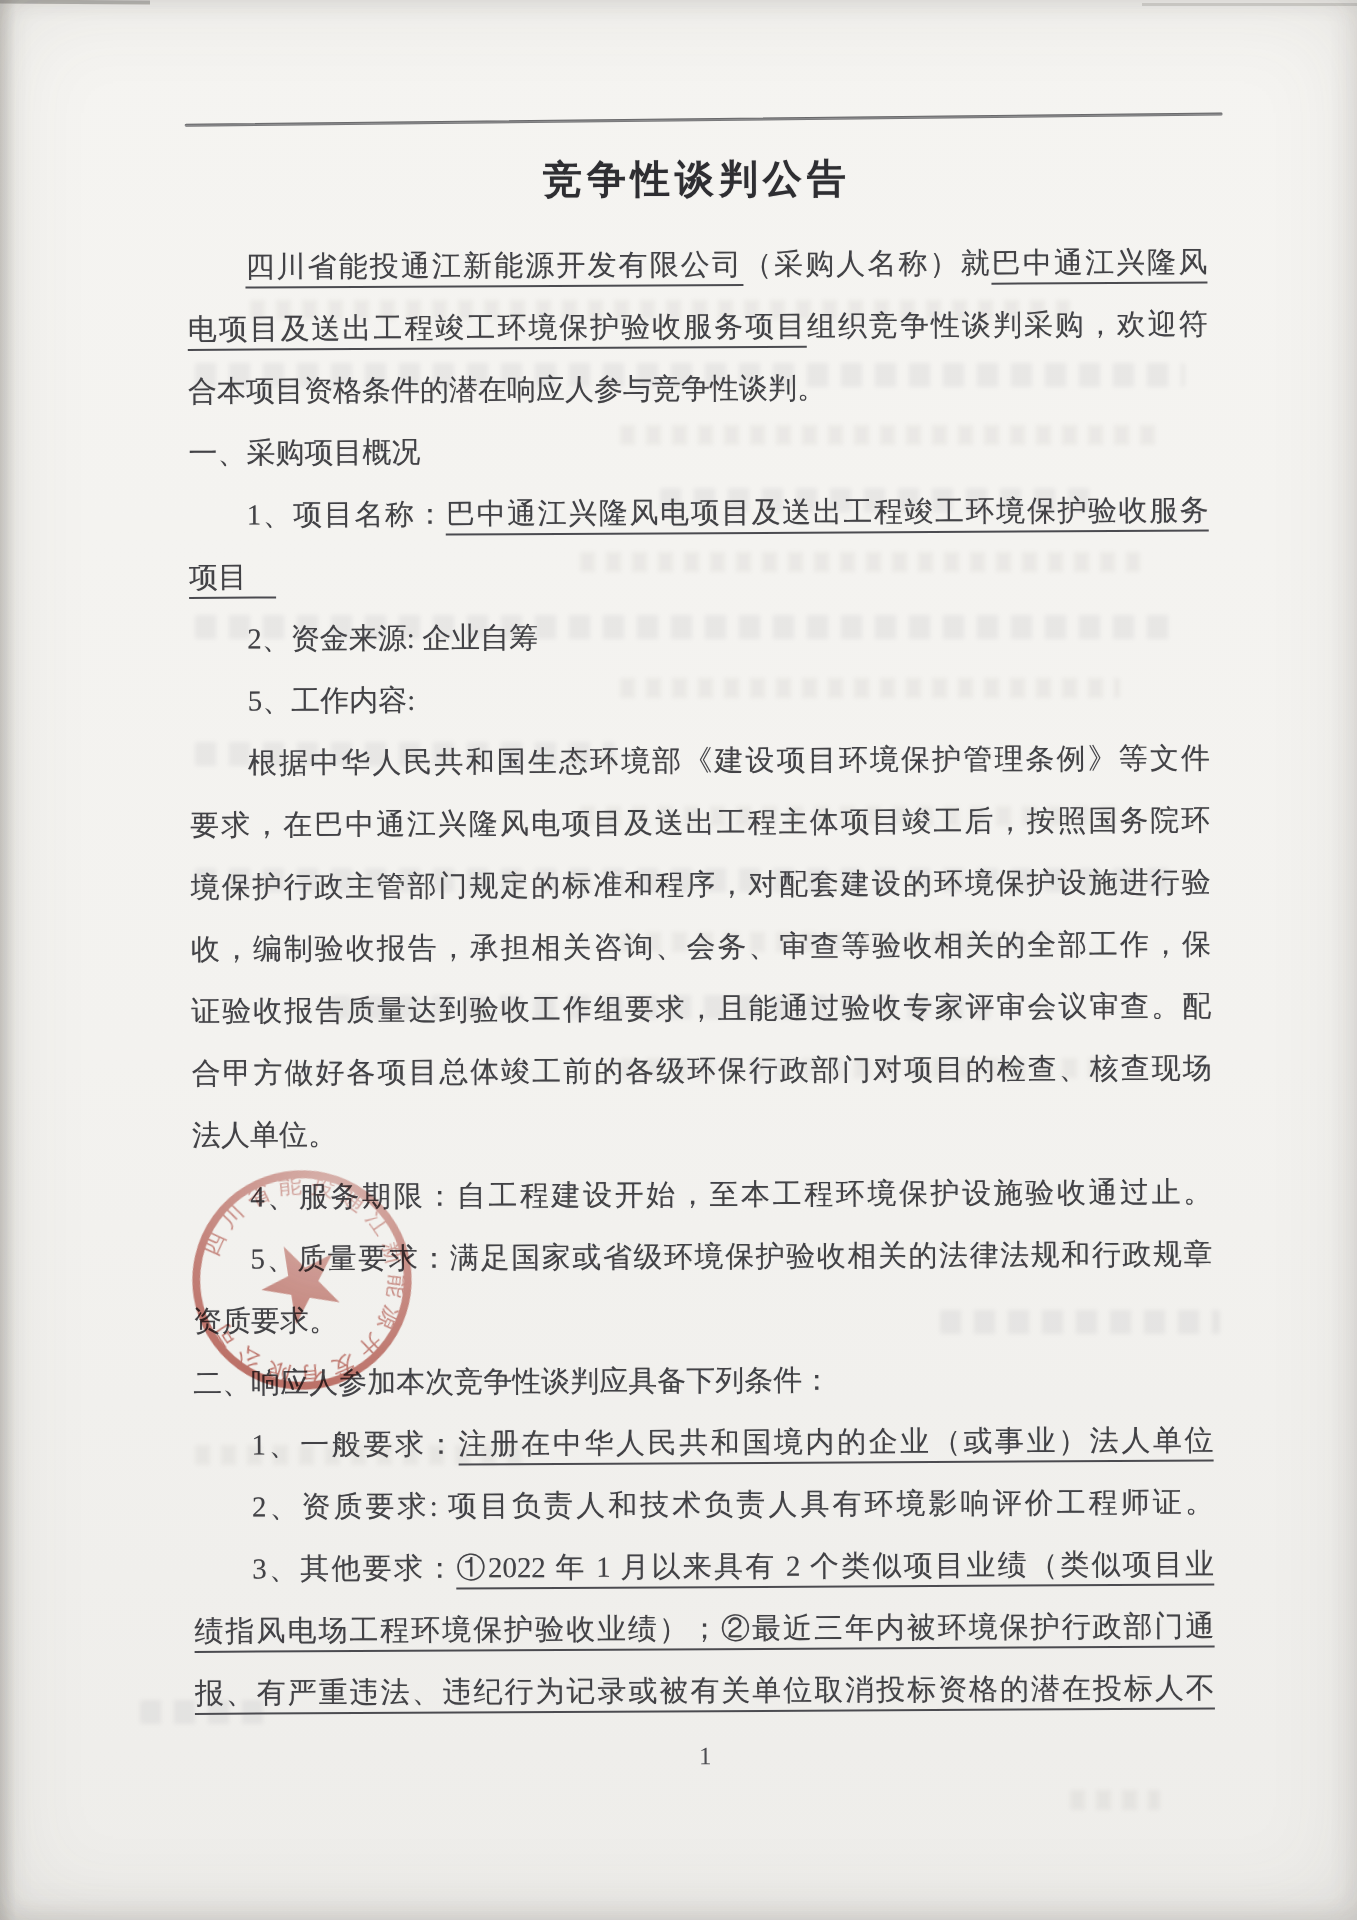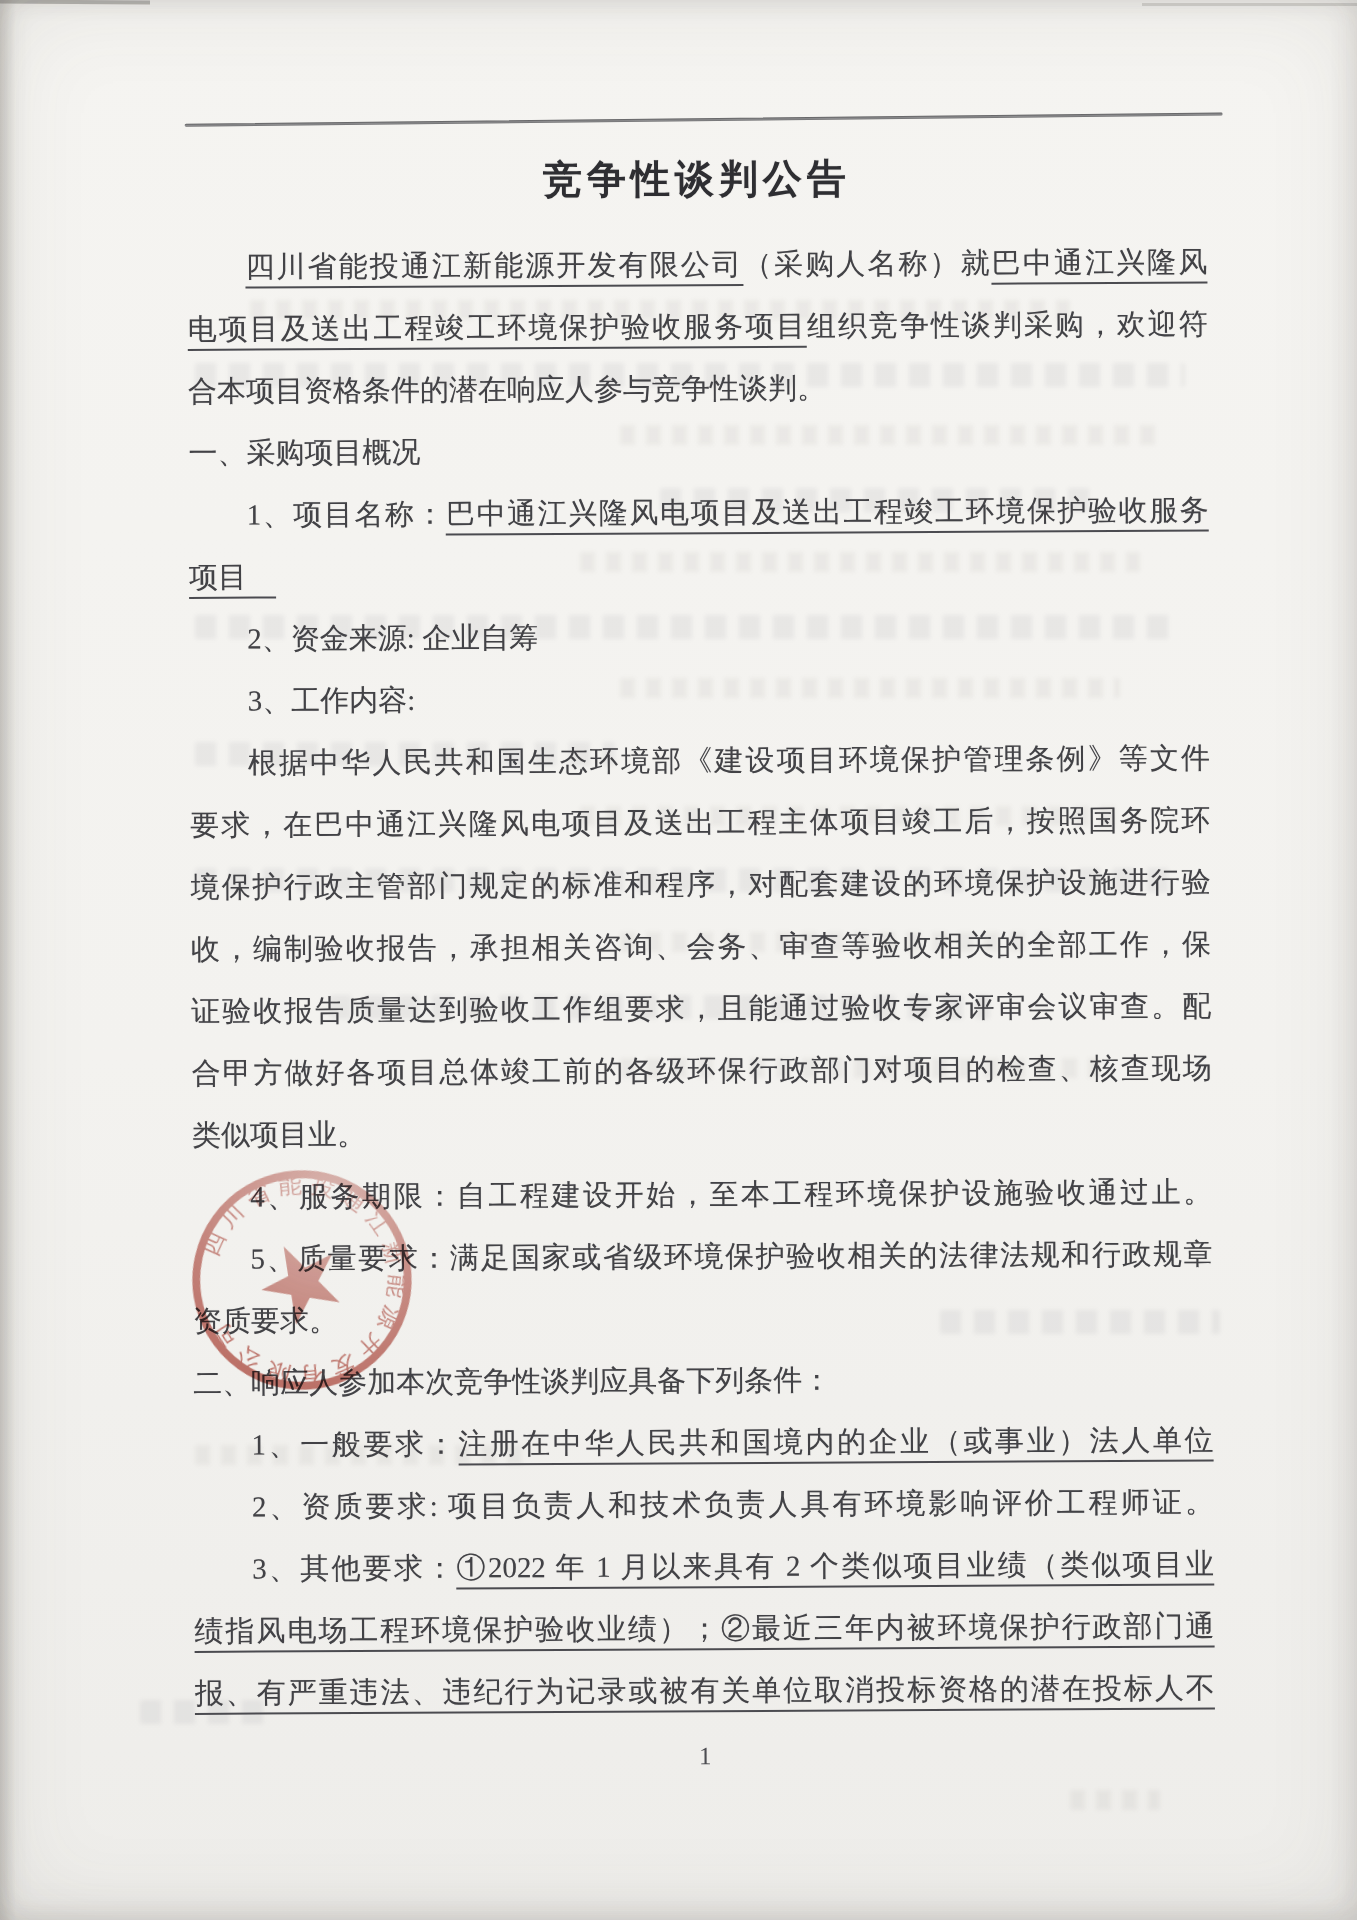--- a/index.html
+++ b/index.html
@@ -95,28 +95,28 @@
   <div class="rule"></div>
   <div class="title">竞争性谈判公告</div>
   <div class="doc-lines">
       <div class="line indent stretch"><span class="u">四川省能投通江新能源开发有限公司</span><span>（采购人名称）就</span><span class="u">巴中通江兴隆风</span></div>
       <div class="line stretch"><span class="u">电项目及送出工程竣工环境保护验收服务项目</span><span>组织竞争性谈判采购，欢迎符</span></div>
       <div class="line"><span>合本项目资格条件的潜在响应人参与竞争性谈判。</span></div>
       <div class="line"><span>一、采购项目概况</span></div>
       <div class="line indent stretch"><span>1、项目名称：</span><span class="u">巴中通江兴隆风电项目及送出工程竣工环境保护验收服务</span></div>
       <div class="line"><span class="u">项目　</span></div>
       <div class="line indent"><span>2、资金来源: 企业自筹</span></div>
-      <div class="line indent"><span>3、工作内容:</span></div>
+      <div class="line indent"><span>5、工作内容:</span></div>
       <div class="line indent stretch"><span>根据中华人民共和国生态环境部《建设项目环境保护管理条例》等文件</span></div>
       <div class="line stretch"><span>要求，在巴中通江兴隆风电项目及送出工程主体项目竣工后，按照国务院环</span></div>
       <div class="line stretch"><span>境保护行政主管部门规定的标准和程序，对配套建设的环境保护设施进行验</span></div>
       <div class="line stretch"><span>收，编制验收报告，承担相关咨询、会务、审查等验收相关的全部工作，保</span></div>
       <div class="line stretch"><span>证验收报告质量达到验收工作组要求，且能通过验收专家评审会议审查。配</span></div>
       <div class="line stretch"><span>合甲方做好各项目总体竣工前的各级环保行政部门对项目的检查、核查现场</span></div>
-      <div class="line"><span>类似项目业。</span></div>
+      <div class="line"><span>法人单位。</span></div>
       <div class="line indent stretch"><span>4、服务期限：自工程建设开始，至本工程环境保护设施验收通过止。</span></div>
       <div class="line indent stretch"><span>5、质量要求：满足国家或省级环境保护验收相关的法律法规和行政规章</span></div>
       <div class="line"><span>资质要求。</span></div>
       <div class="line"><span>二、响应人参加本次竞争性谈判应具备下列条件：</span></div>
       <div class="line indent stretch"><span>1、一般要求：</span><span class="u">注册在中华人民共和国境内的企业（或事业）法人单位</span></div>
       <div class="line indent stretch"><span>2、资质要求: 项目负责人和技术负责人具有环境影响评价工程师证。</span></div>
       <div class="line indent stretch"><span>3、其他要求：</span><span class="u">①2022 年 1 月以来具有 2 个类似项目业绩（类似项目业</span></div>
       <div class="line stretch"><span class="u">绩指风电场工程环境保护验收业绩）；②最近三年内被环境保护行政部门通</span></div>
       <div class="line stretch"><span class="u">报、有严重违法、违纪行为记录或被有关单位取消投标资格的潜在投标人不</span></div>
     </div>

